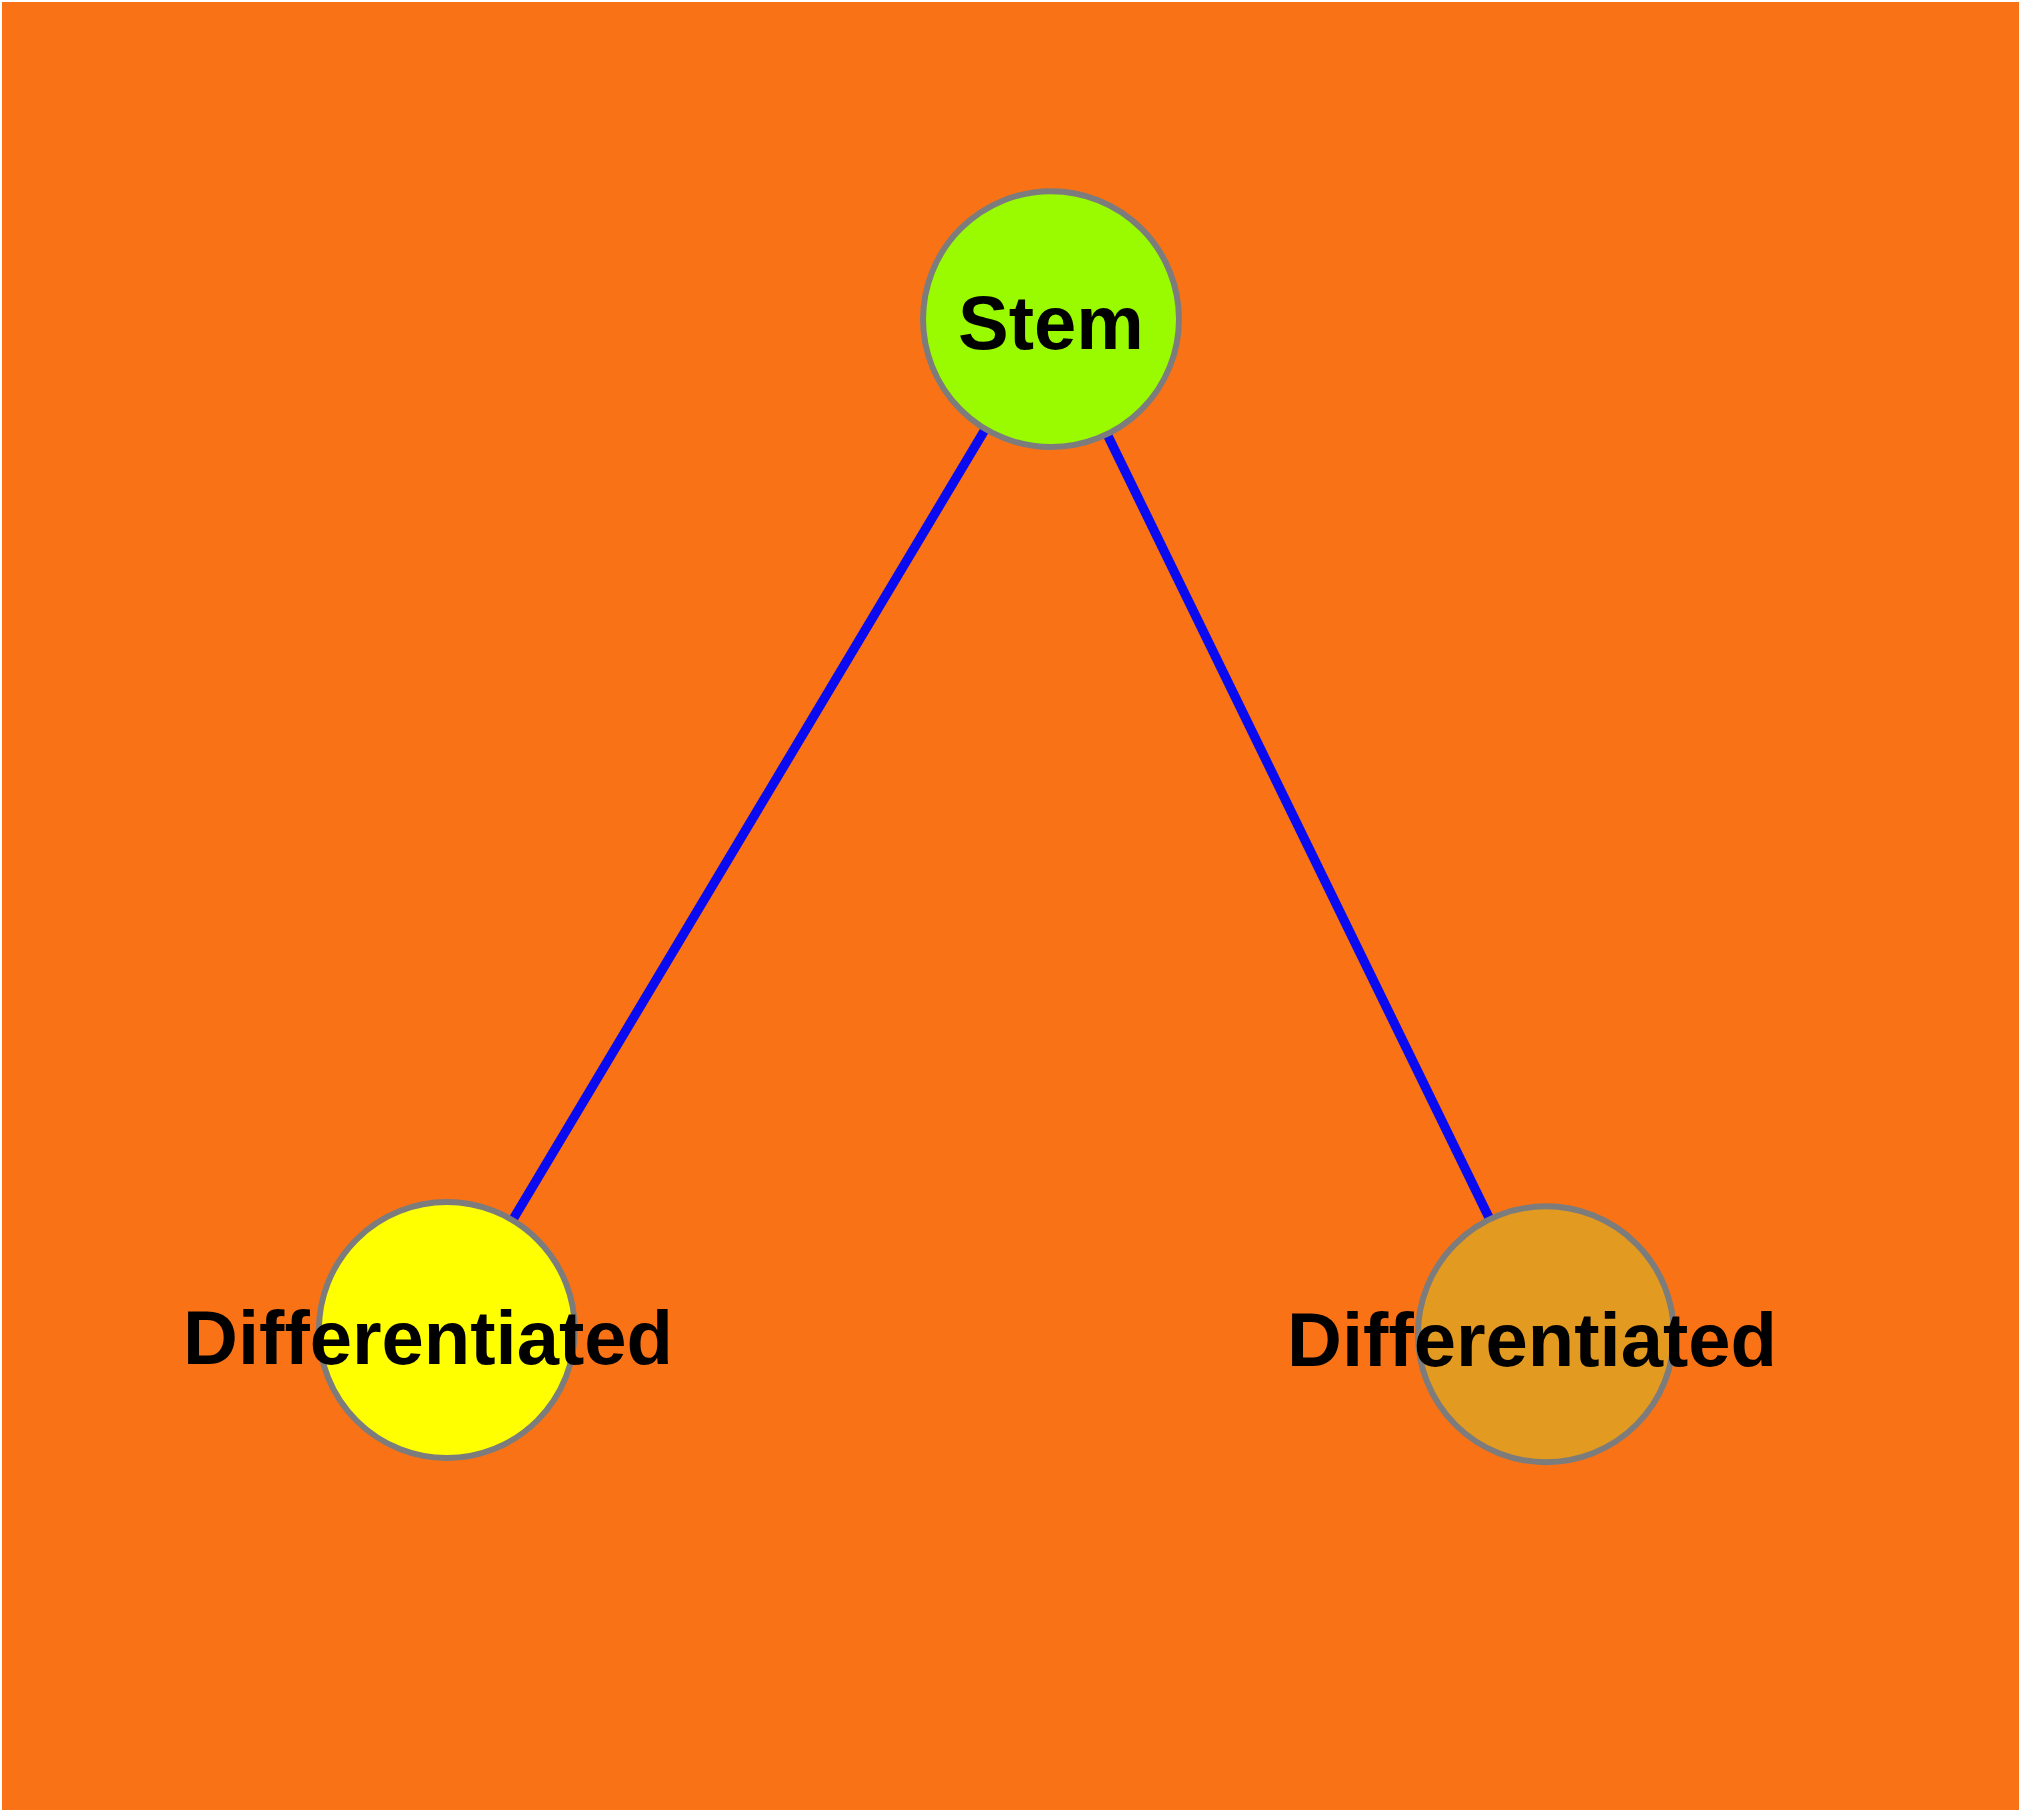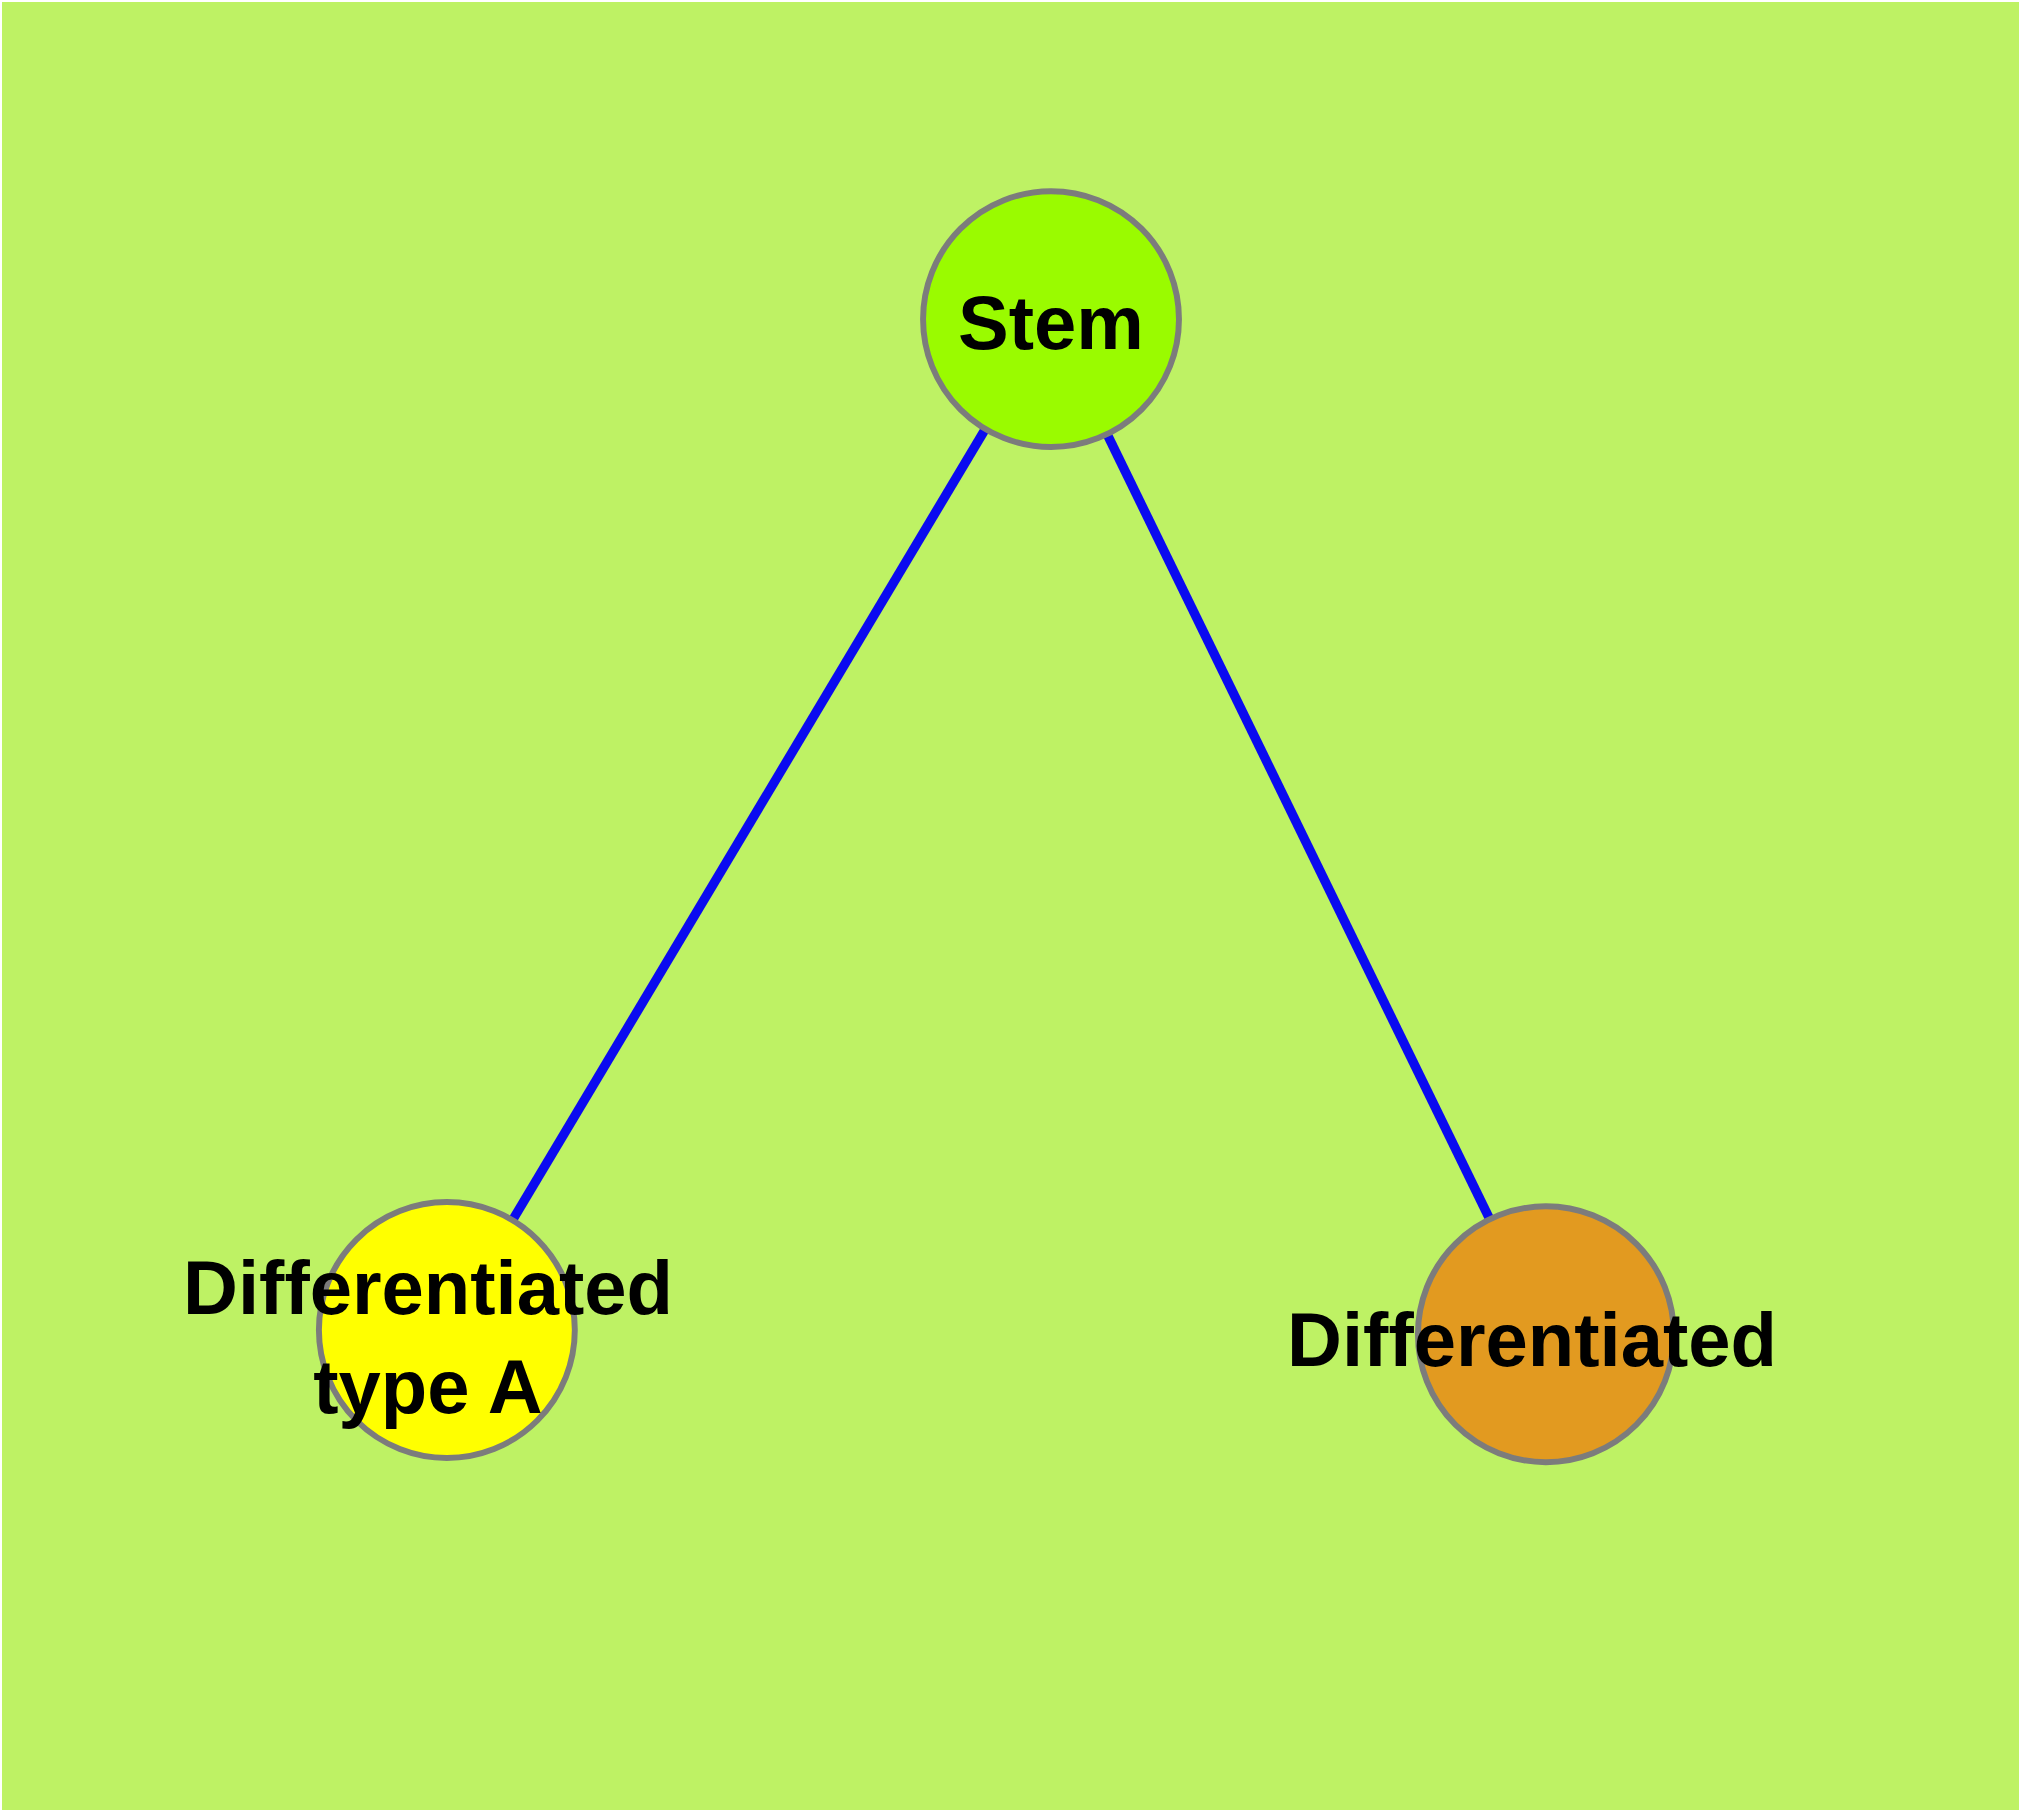--- a/index.html
+++ b/index.html
@@ -10,21 +10,21 @@
     height: 1812px;
     overflow: hidden;
     font-family: "Liberation Sans", sans-serif;
   }
   .canvas {
     position: relative;
     width: 2021px;
     height: 1812px;
     box-sizing: border-box;
     border: 2.5px solid #ffffff;
-    background: #bef264;
+    background: #f97316;
   }
   .graph-svg {
     position: absolute;
     left: 0;
     top: 0;
     width: 2015px;
     height: 1807px;
     display: block;
   }
   .node-label {
@@ -53,20 +53,19 @@
       <circle cx="1238" cy="374" r="151" fill="#9AFB00" stroke="#7C7C7C" stroke-width="7"></circle>
       <circle cx="525" cy="1567" r="151" fill="#FFFF00" stroke="#7C7C7C" stroke-width="7"></circle>
       <circle cx="1822" cy="1572" r="151" fill="#E29A20" stroke="#7C7C7C" stroke-width="7"></circle>
     </svg>
   <div id="labels-layer">
       <div class="node-label" style="left: 1049px; top: 320px;">
         <span class="label-line">Stem</span>
       </div>
       <div class="node-label" style="left: 426px; top: 1335px;">
         <span class="label-line">Differentiated</span>
-        <span class="label-line">type A</span>
       </div>
       <div class="node-label" style="left: 1530px; top: 1337px;">
         <span class="label-line">Differentiated</span>
       </div>
     </div>
 </div>
 
 
 </body></html>

